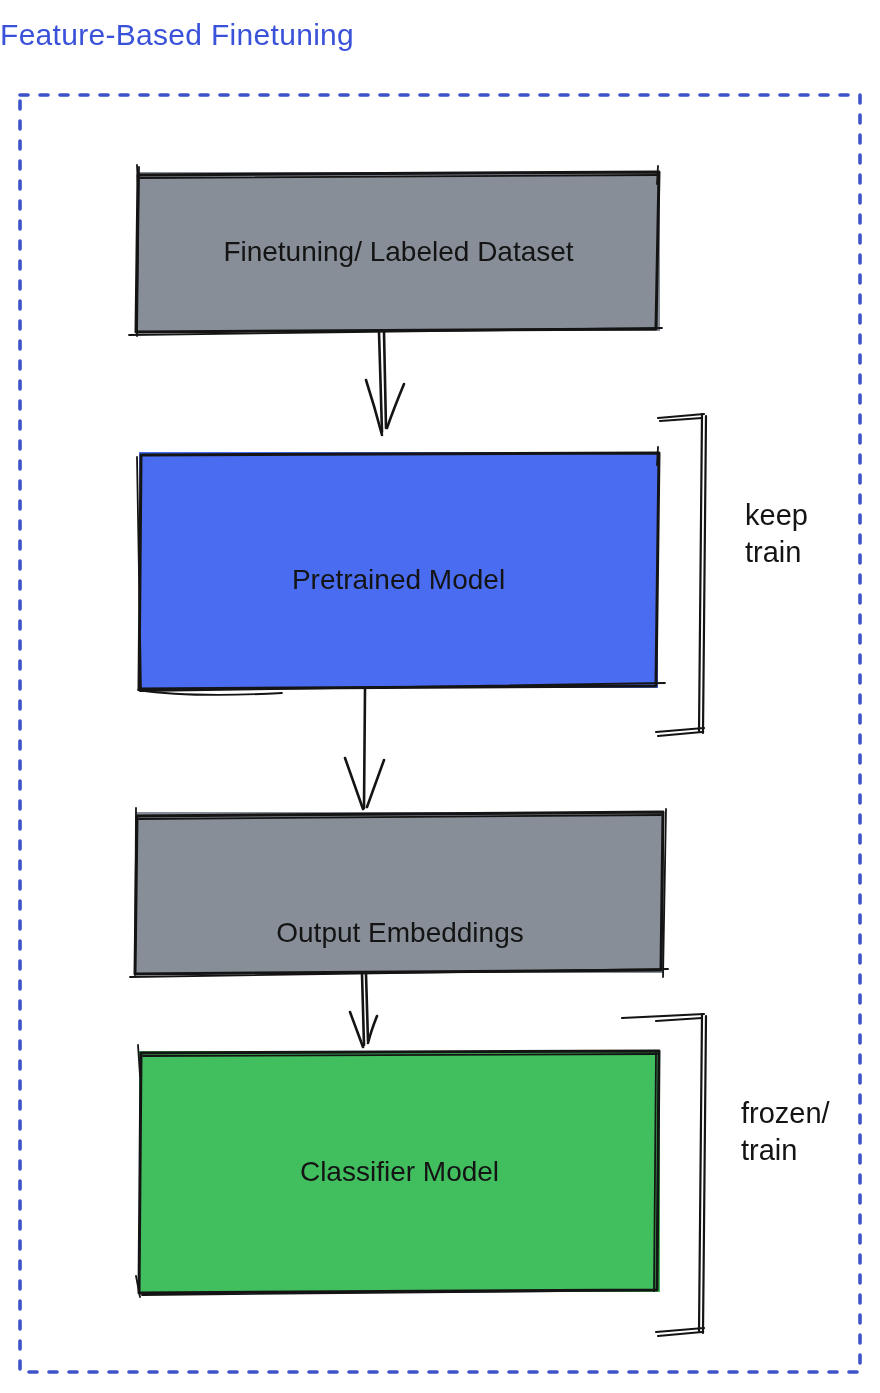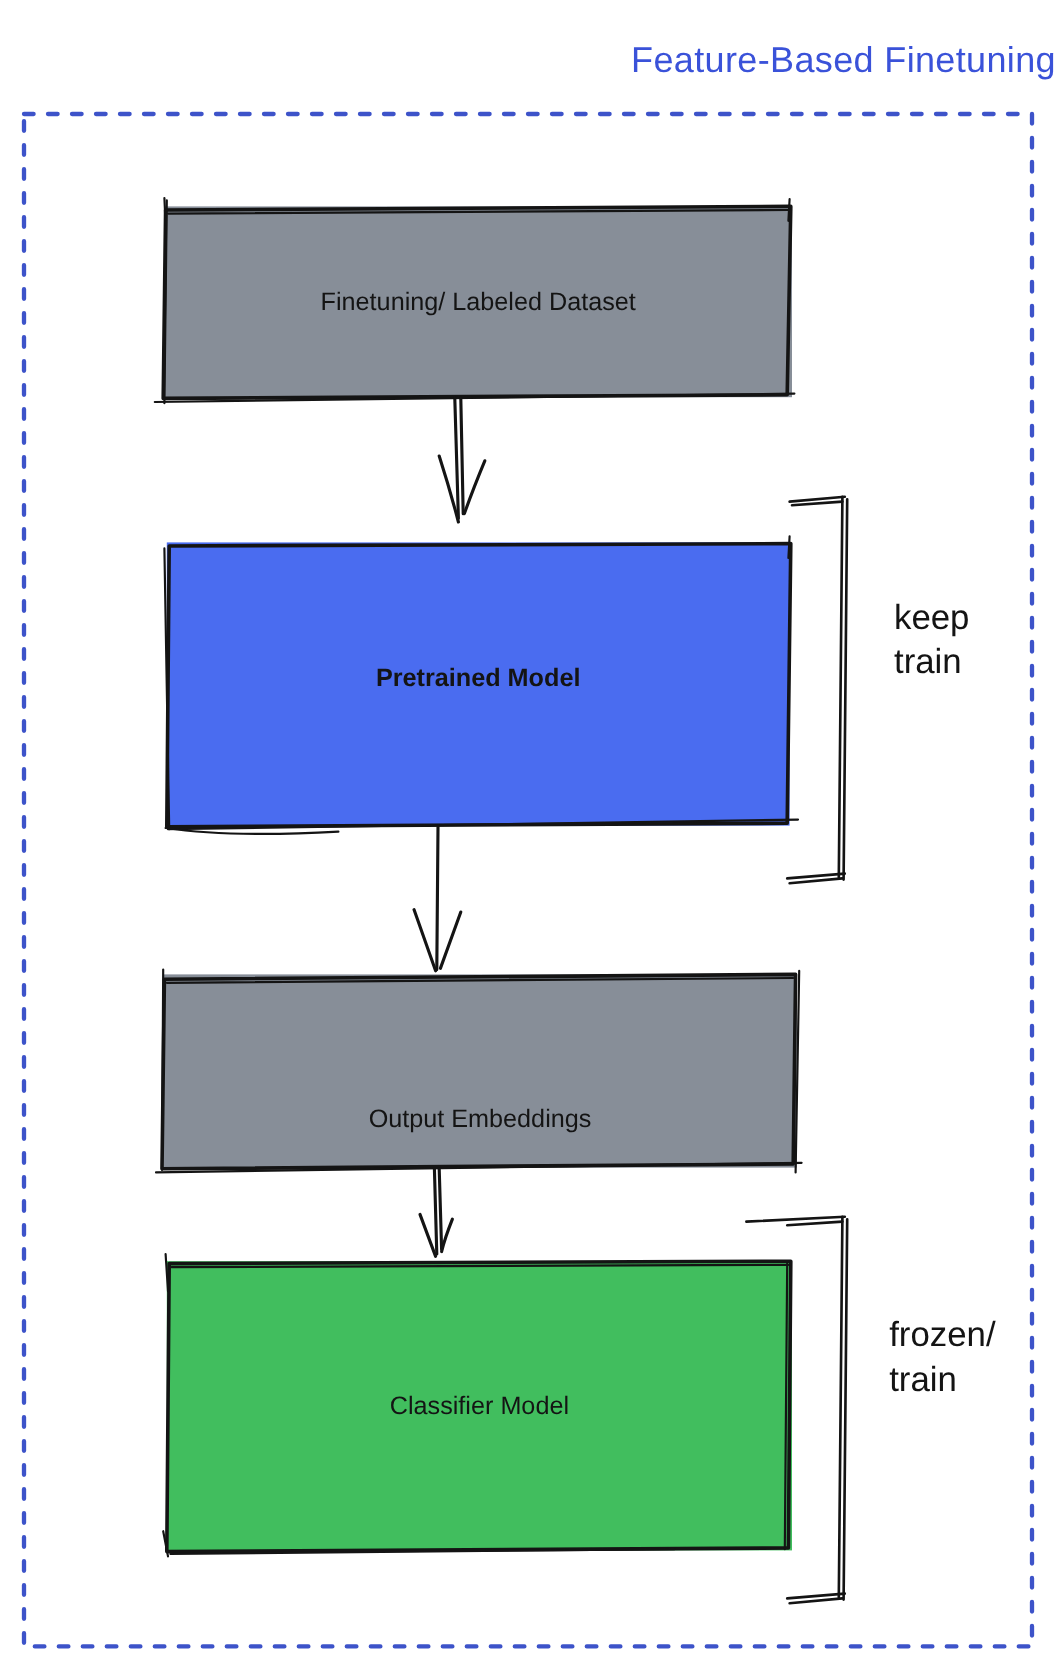--- a/index.html
+++ b/index.html
@@ -12,24 +12,24 @@
     position: relative;
     width: 880px;
     height: 1393px;
     background: #ffffff;
     overflow: hidden;
   }
   .abs { position: absolute; }
 
   
   #title {
-    top: 34px;
+    top: 18px;
     left: 0;
     width: 100%;
-    text-align: right;
+    text-align: left;
     font-size: 30px;
     letter-spacing: 0.3px;
     color: var(--c-title);
   }
 
   
   svg { overflow: visible; display: block; }
   .sketch {
     stroke: var(--c-ink);
     fill: none;
@@ -51,21 +51,21 @@
     stroke-width: 3.6;
     stroke-dasharray: 8 12;
     stroke-linecap: round;
   }
 
   
   .box-label {
     display: flex;
     align-items: center;
     justify-content: center;
-    font-size: 21px;
+    font-size: 28px;
     color: var(--c-ink);
     white-space: nowrap;
   }
   #label-dataset { padding-bottom: 38px; }
 
   
   .side-note {
     font-size: 29px;
     line-height: 37px;
     color: var(--c-ink);
@@ -101,21 +101,21 @@
   </svg>
 
   <svg class="abs" style="left:132px; top:445px;" width="534" height="252" viewBox="0 0 534 252">
     <rect x="7" y="7" width="519" height="236" class="fill-blue"></rect>
     <path class="sketch" d="M 9 10 L 527 8 L 524 241 L 7 244 Z"></path>
     <path class="sketch thin" d="M 5 12 L 9 246"></path>
     <path class="sketch thin" d="M 526 2 L 525 20"></path>
     <path class="sketch thin" d="M 8 246 L 533 238"></path>
     <path class="sketch thin" d="M 6 245 Q 60 253 150 248"></path>
   </svg>
-  <div class="abs box-label" style="left:139px; top:448px; width:519px; height:236px;font-weight:bold;">Pretrained Model</div>
+  <div class="abs box-label" style="left:139px; top:462px; width:519px; height:236px;">Pretrained Model</div>
 
   <svg class="abs" style="left:648px; top:406px;" width="64" height="334" viewBox="0 0 64 334">
     <path class="sketch bracket" d="M 10 12 L 56 8"></path>
     <path class="sketch bracket" d="M 12 15 L 54 12"></path>
     <path class="sketch bracket" d="M 54 8 L 51 325"></path>
     <path class="sketch bracket" d="M 58 10 L 55 327"></path>
     <path class="sketch bracket" d="M 8 326 L 56 322"></path>
     <path class="sketch bracket" d="M 10 330 L 54 326"></path>
   </svg>
   <div class="abs side-note" style="left:745px; top:497px;">

